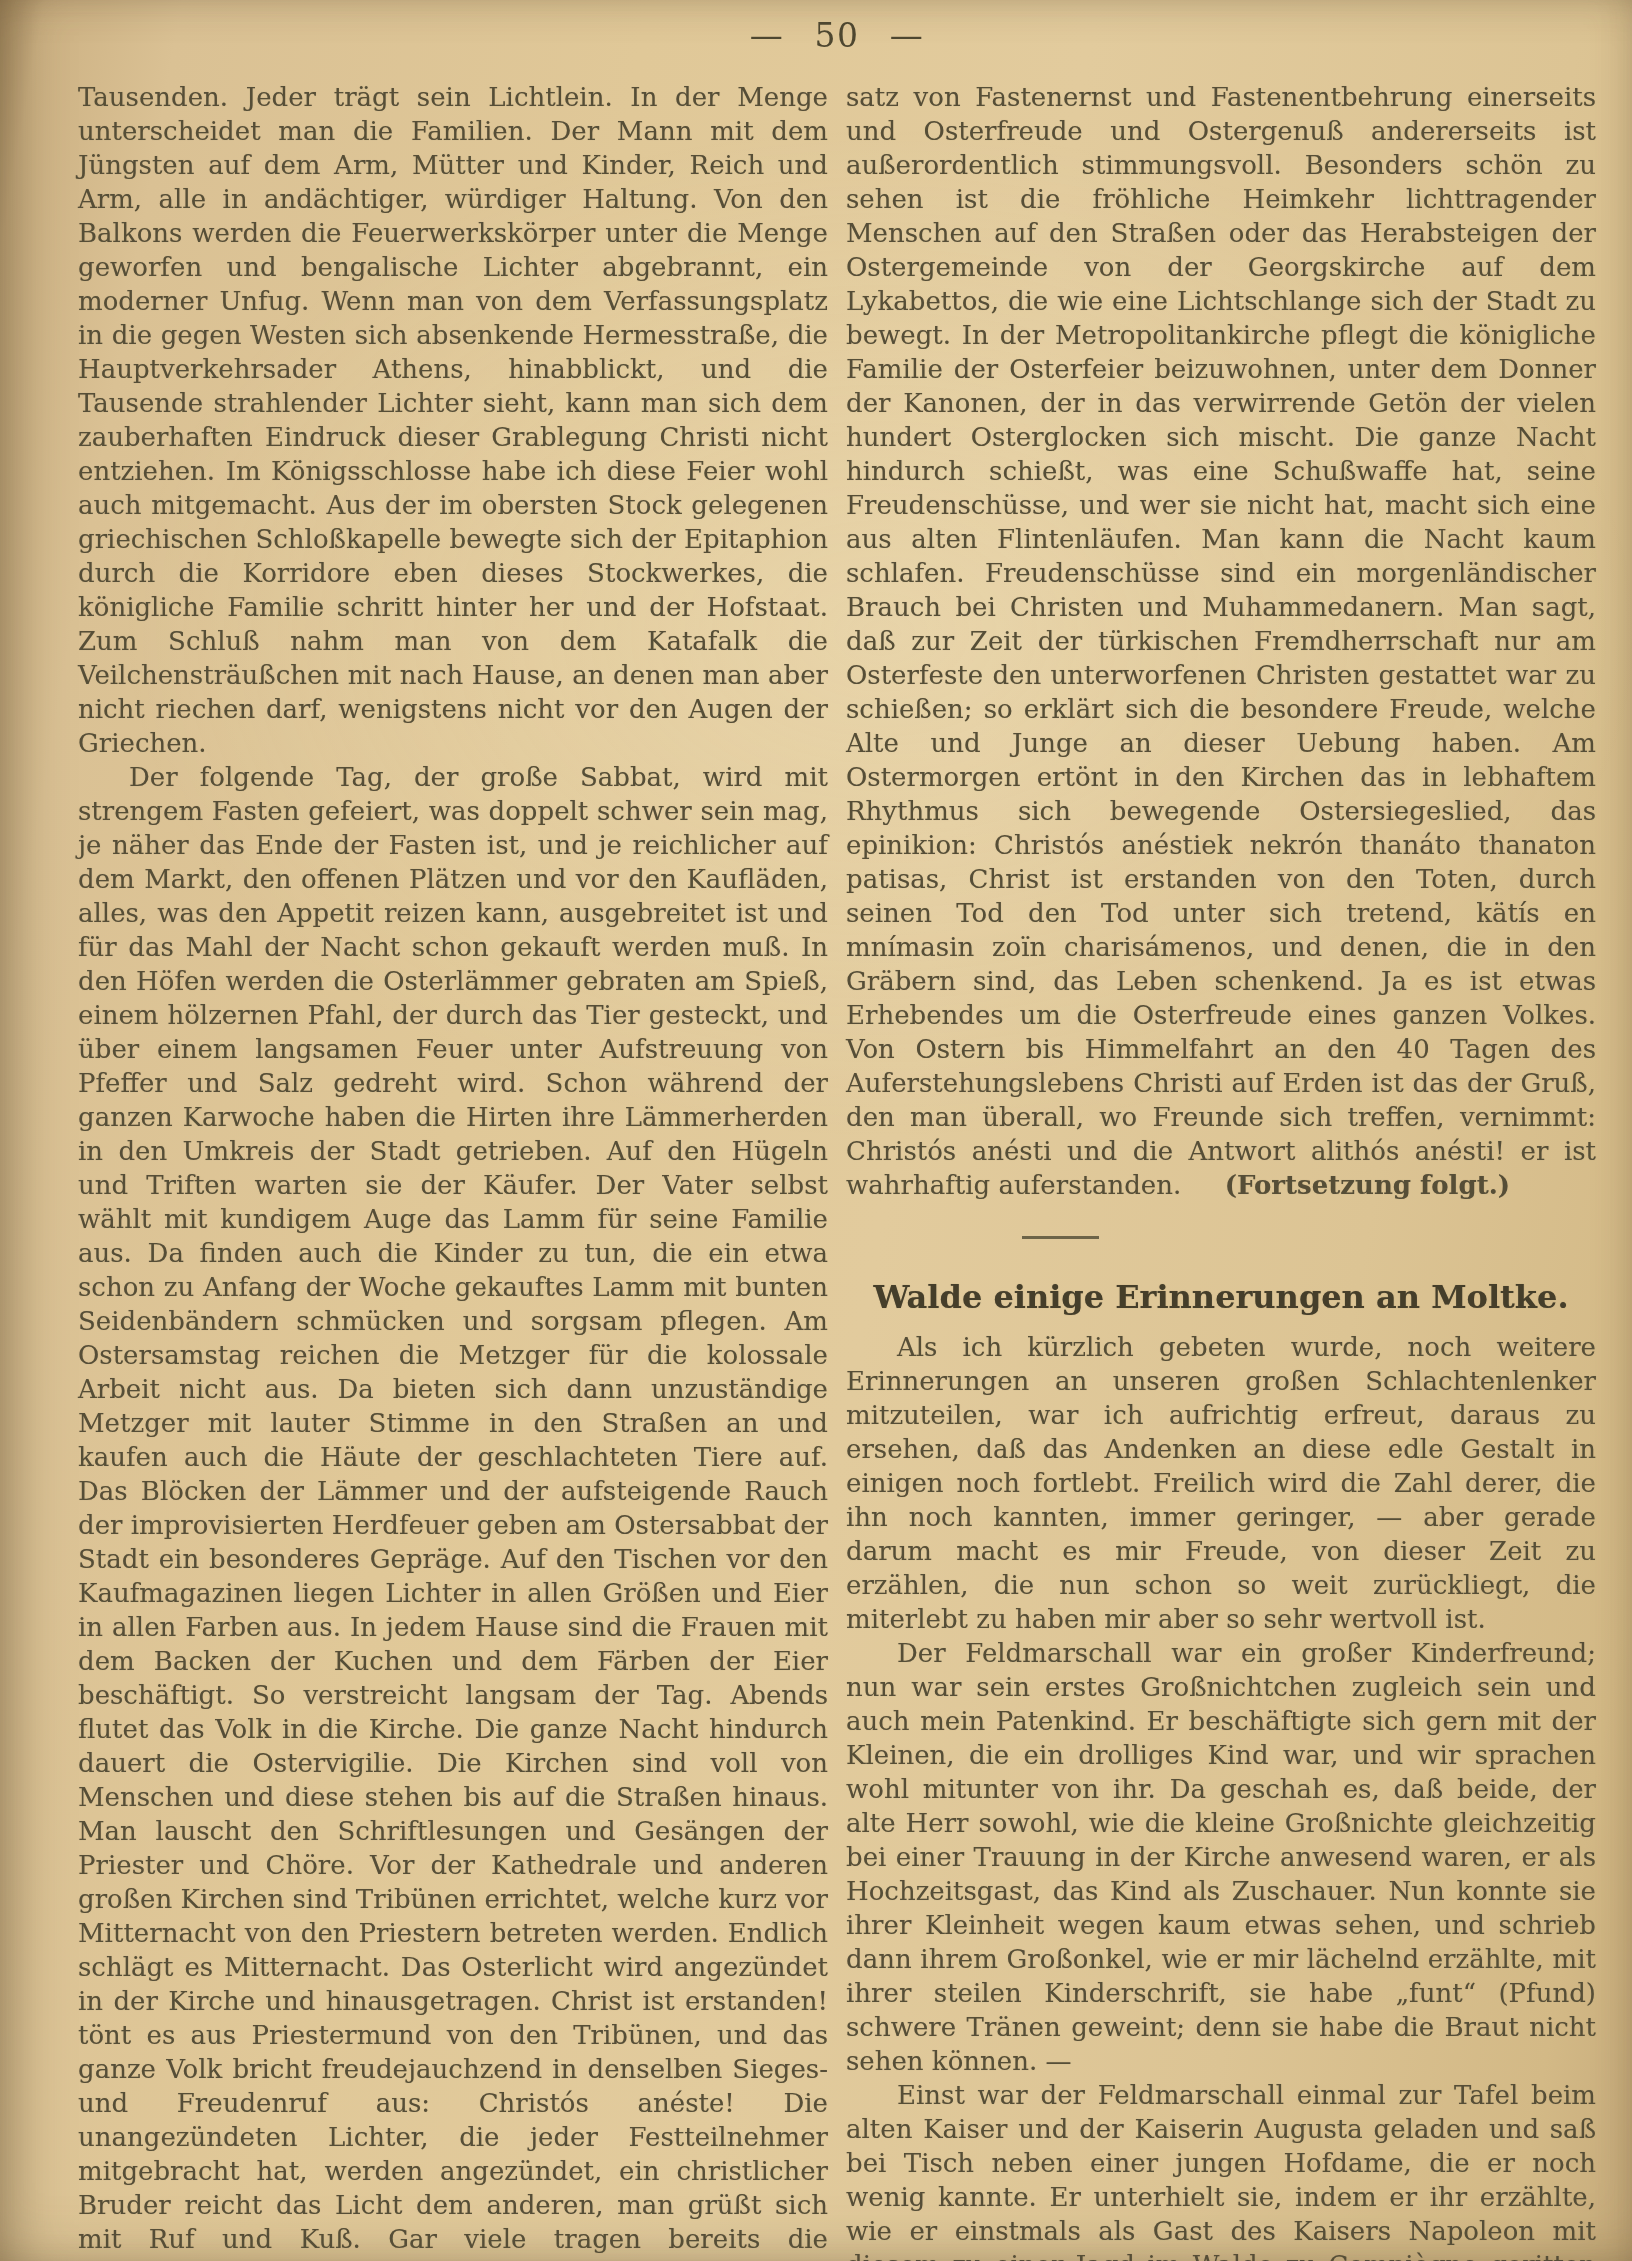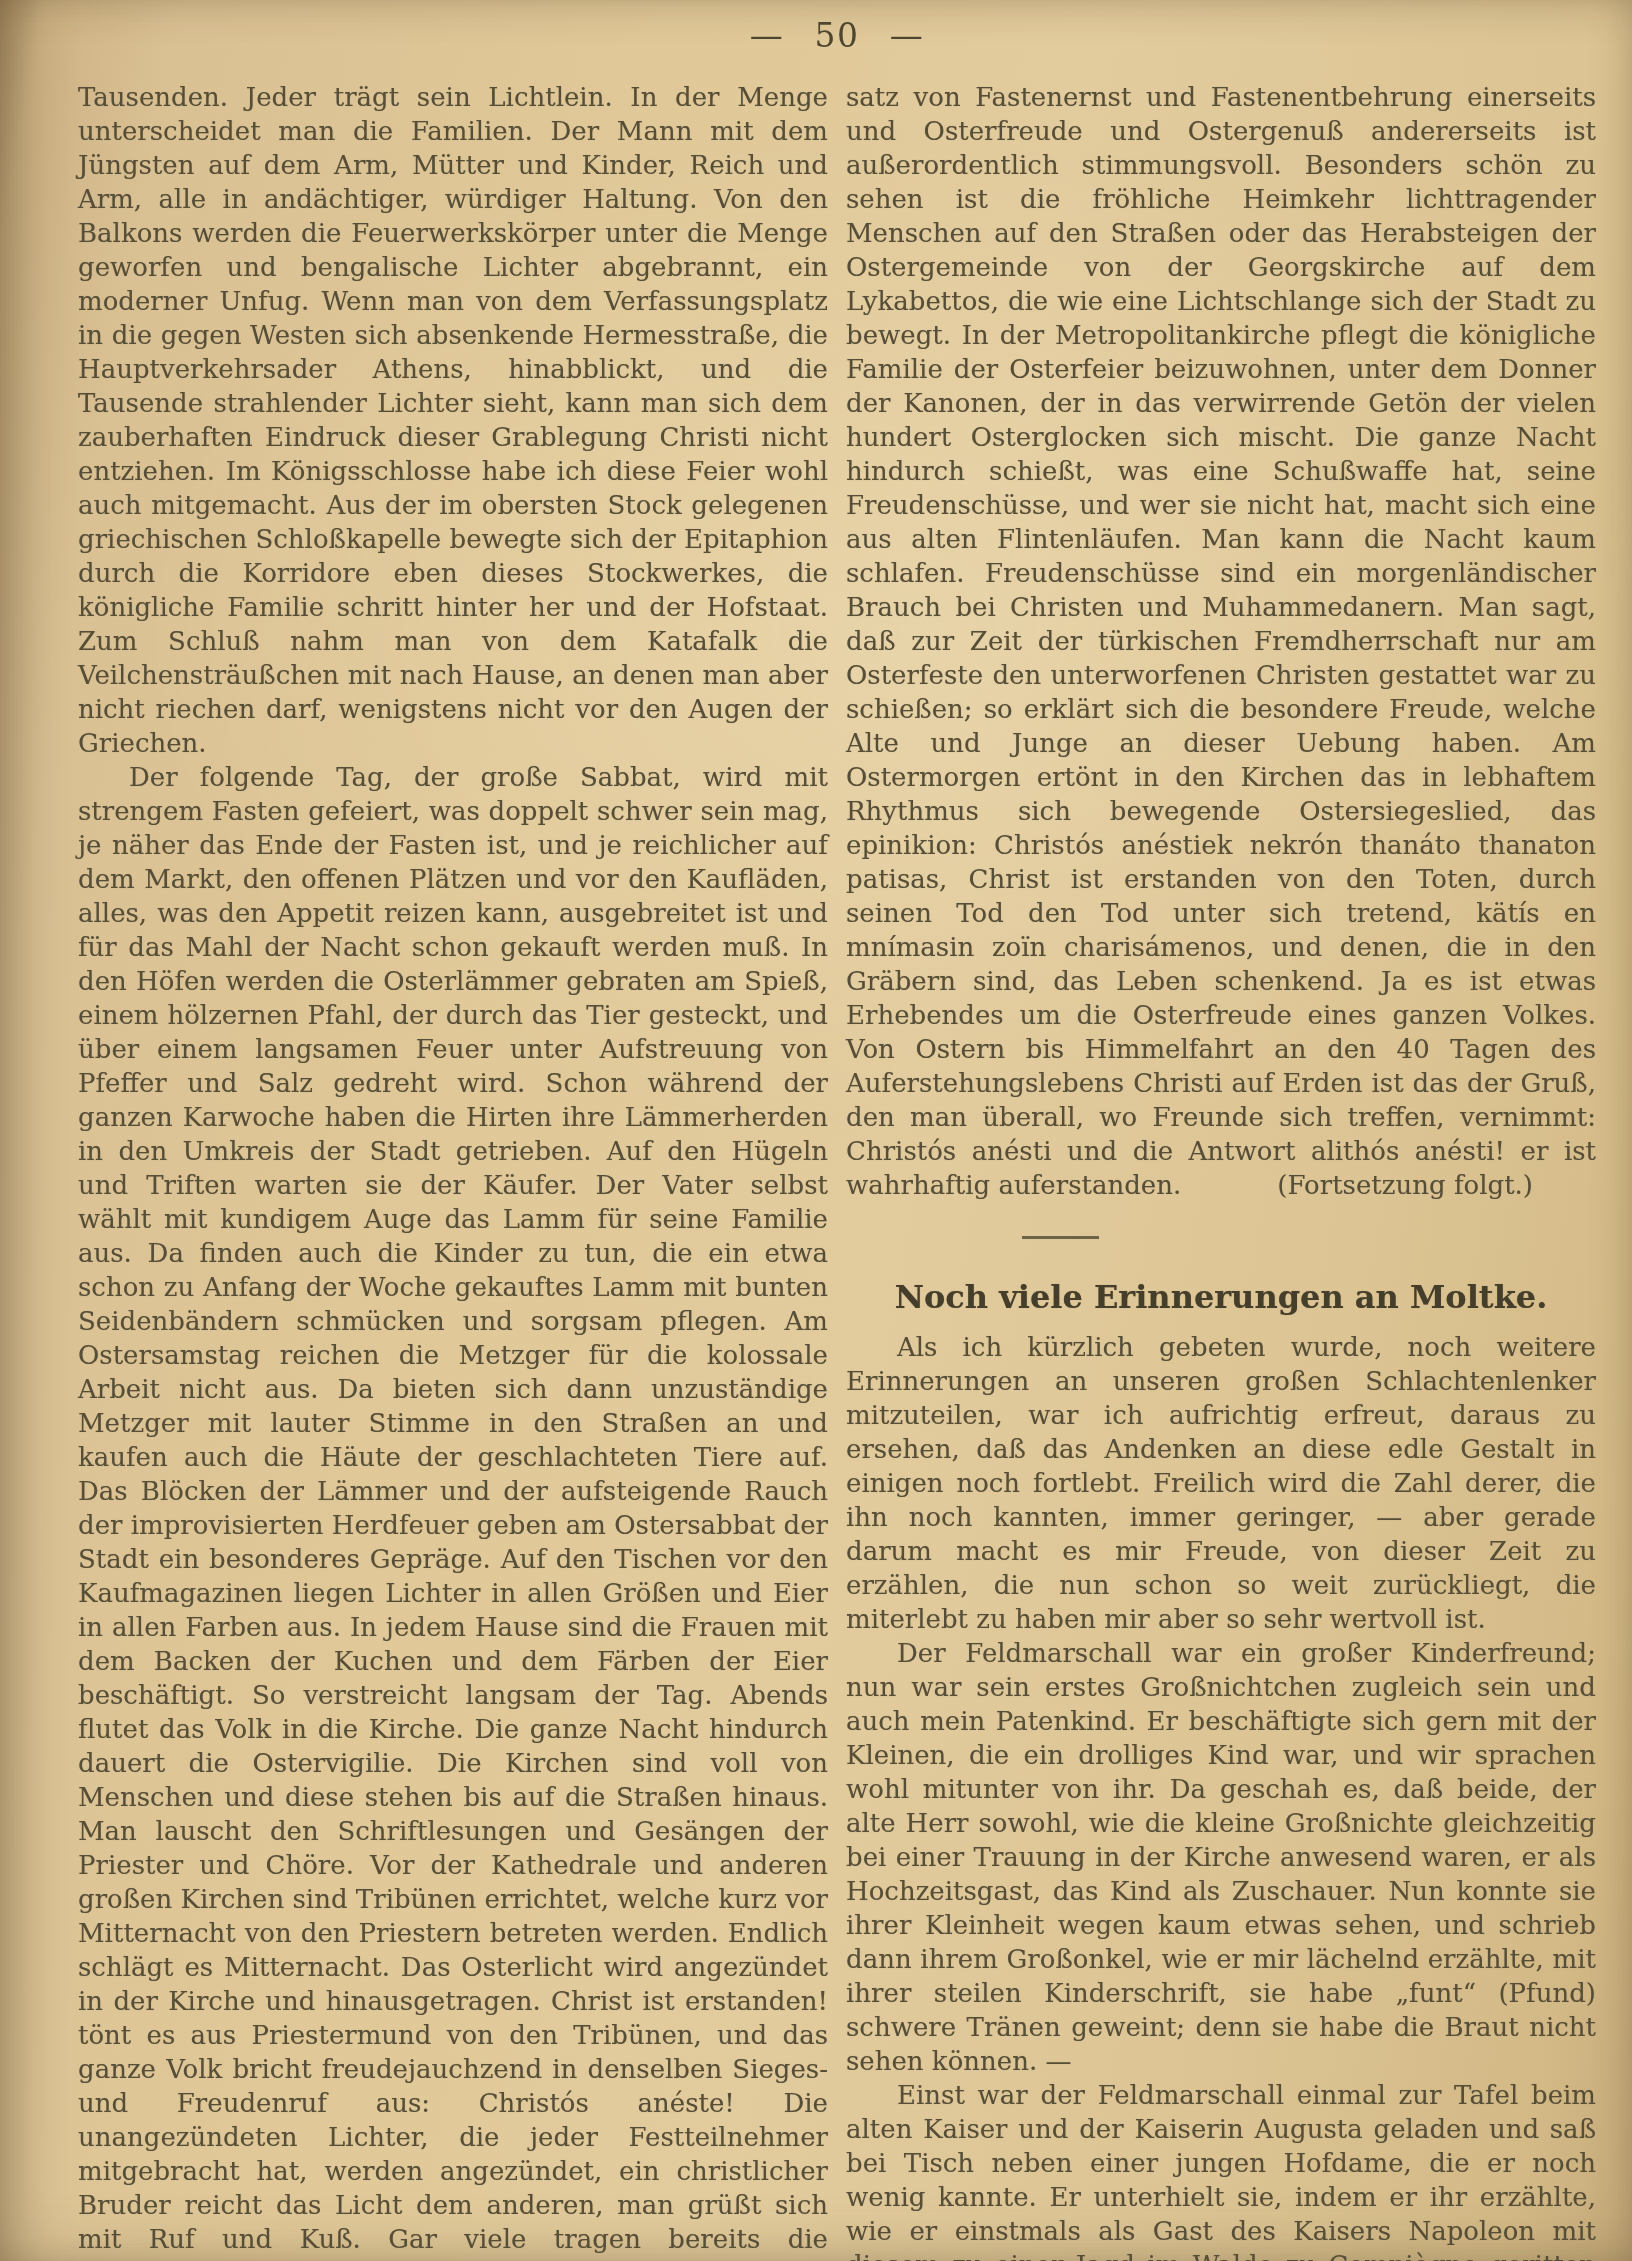--- a/index.html
+++ b/index.html
@@ -49,22 +49,23 @@
     line-height: 34px;
     text-align: justify;
     color: #564e37;
     text-shadow: 0 0 0.8px rgba(86,78,55,0.30);
   }
   .para.indent {
     text-indent: 51px;
   }
   .fortsetzung {
     float: right;
-    margin-right: 63px;
+    margin-right: 86px;
     white-space: nowrap;
+    font-weight: bold;
   }
   .separator {
     width: 77px;
     border-top: 3.3px solid #6d6448;
     margin: 34px 0 0 176px;
     height: 0;
   }
   .article-title {
     font-size: 32px;
     line-height: 39px;
@@ -90,21 +91,21 @@
     </div>
 
     <div class="col">
       <p class="para">
         <span>satz von Fastenernst und Fastenentbehrung einerseits und Osterfreude und Ostergenuß andererseits ist außerordentlich stimmungsvoll. Besonders schön zu sehen ist die fröhliche Heimkehr lichttragender Menschen auf den Straßen oder das Herabsteigen der Ostergemeinde von der Georgskirche auf dem Lykabettos, die wie eine Lichtschlange sich der Stadt zu bewegt. In der Metropolitankirche pflegt die königliche Familie der Osterfeier beizuwohnen, unter dem Donner der Kanonen, der in das verwirrende Getön der vielen hundert Osterglocken sich mischt. Die ganze Nacht hindurch schießt, was eine Schußwaffe hat, seine Freudenschüsse, und wer sie nicht hat, macht sich eine aus alten Flintenläufen. Man kann die Nacht kaum schlafen. Freudenschüsse sind ein morgenländischer Brauch bei Christen und Muhammedanern. Man sagt, daß zur Zeit der türkischen Fremdherrschaft nur am Osterfeste den unterworfenen Christen gestattet war zu schießen; so erklärt sich die besondere Freude, welche Alte und Junge an dieser Uebung haben. Am Ostermorgen ertönt in den Kirchen das in lebhaftem Rhythmus sich bewegende Ostersiegeslied, das epinikion: Christós anéstiek nekrón thanáto thanaton patisas, Christ ist erstanden von den Toten, durch seinen Tod den Tod unter sich tretend, kätís en mnímasin zoïn charisámenos, und denen, die in den Gräbern sind, das Leben schenkend. Ja es ist etwas Erhebendes um die Osterfreude eines ganzen Volkes. Von Ostern bis Himmelfahrt an den 40 Tagen des Auferstehungslebens Christi auf Erden ist das der Gruß, den man überall, wo Freunde sich treffen, vernimmt: Christós anésti und die Antwort alithós anésti! er ist wahrhaftig auferstanden.</span>
         <span class="fortsetzung">(Fortsetzung folgt.)</span>
       </p>
 
       <div class="separator"></div>
 
-      <h2 class="article-title">Noch viele Erinnerungen an Moltke.</h2>
+      <h2 class="article-title">Walde einige Erinnerungen an Moltke.</h2>
 
       <p class="para indent">Als ich kürzlich gebeten wurde, noch weitere Erinnerungen an unseren großen Schlachtenlenker mitzuteilen, war ich aufrichtig erfreut, daraus zu ersehen, daß das Andenken an diese edle Gestalt in einigen noch fortlebt. Freilich wird die Zahl derer, die ihn noch kannten, immer geringer, — aber gerade darum macht es mir Freude, von dieser Zeit zu erzählen, die nun schon so weit zurückliegt, die miterlebt zu haben mir aber so sehr wertvoll ist.</p>
       <p class="para indent">Der Feldmarschall war ein großer Kinderfreund; nun war sein erstes Großnichtchen zugleich sein und auch mein Patenkind. Er beschäftigte sich gern mit der Kleinen, die ein drolliges Kind war, und wir sprachen wohl mitunter von ihr. Da geschah es, daß beide, der alte Herr sowohl, wie die kleine Großnichte gleichzeitig bei einer Trauung in der Kirche anwesend waren, er als Hochzeitsgast, das Kind als Zuschauer. Nun konnte sie ihrer Kleinheit wegen kaum etwas sehen, und schrieb dann ihrem Großonkel, wie er mir lächelnd erzählte, mit ihrer steilen Kinderschrift, sie habe „funt“ (Pfund) schwere Tränen geweint; denn sie habe die Braut nicht sehen können. —</p>
       <p class="para indent">Einst war der Feldmarschall einmal zur Tafel beim alten Kaiser und der Kaiserin Augusta geladen und saß bei Tisch neben einer jungen Hofdame, die er noch wenig kannte. Er unterhielt sie, indem er ihr erzählte, wie er einstmals als Gast des Kaisers Napoleon mit diesem zu einer Jagd im Walde zu Compiègne geritten sei. Dabei streifte ein herunter hängender Ast dem Kaiser den Hut ab, und da das kaiserliche Gefolge weit zurückgeblieben war, stieg Moltke vom Pferde, hob den Hut auf und gab ihn dem Kaiser. Da sagte die junge Hofdame: „Ja, Exzellenz, den H u t haben Sie ihm wiedergegeben, die K r o n e aber haben Sie ihm ge-</p>
     </div>
 
   </div>
 </div>
 
 

